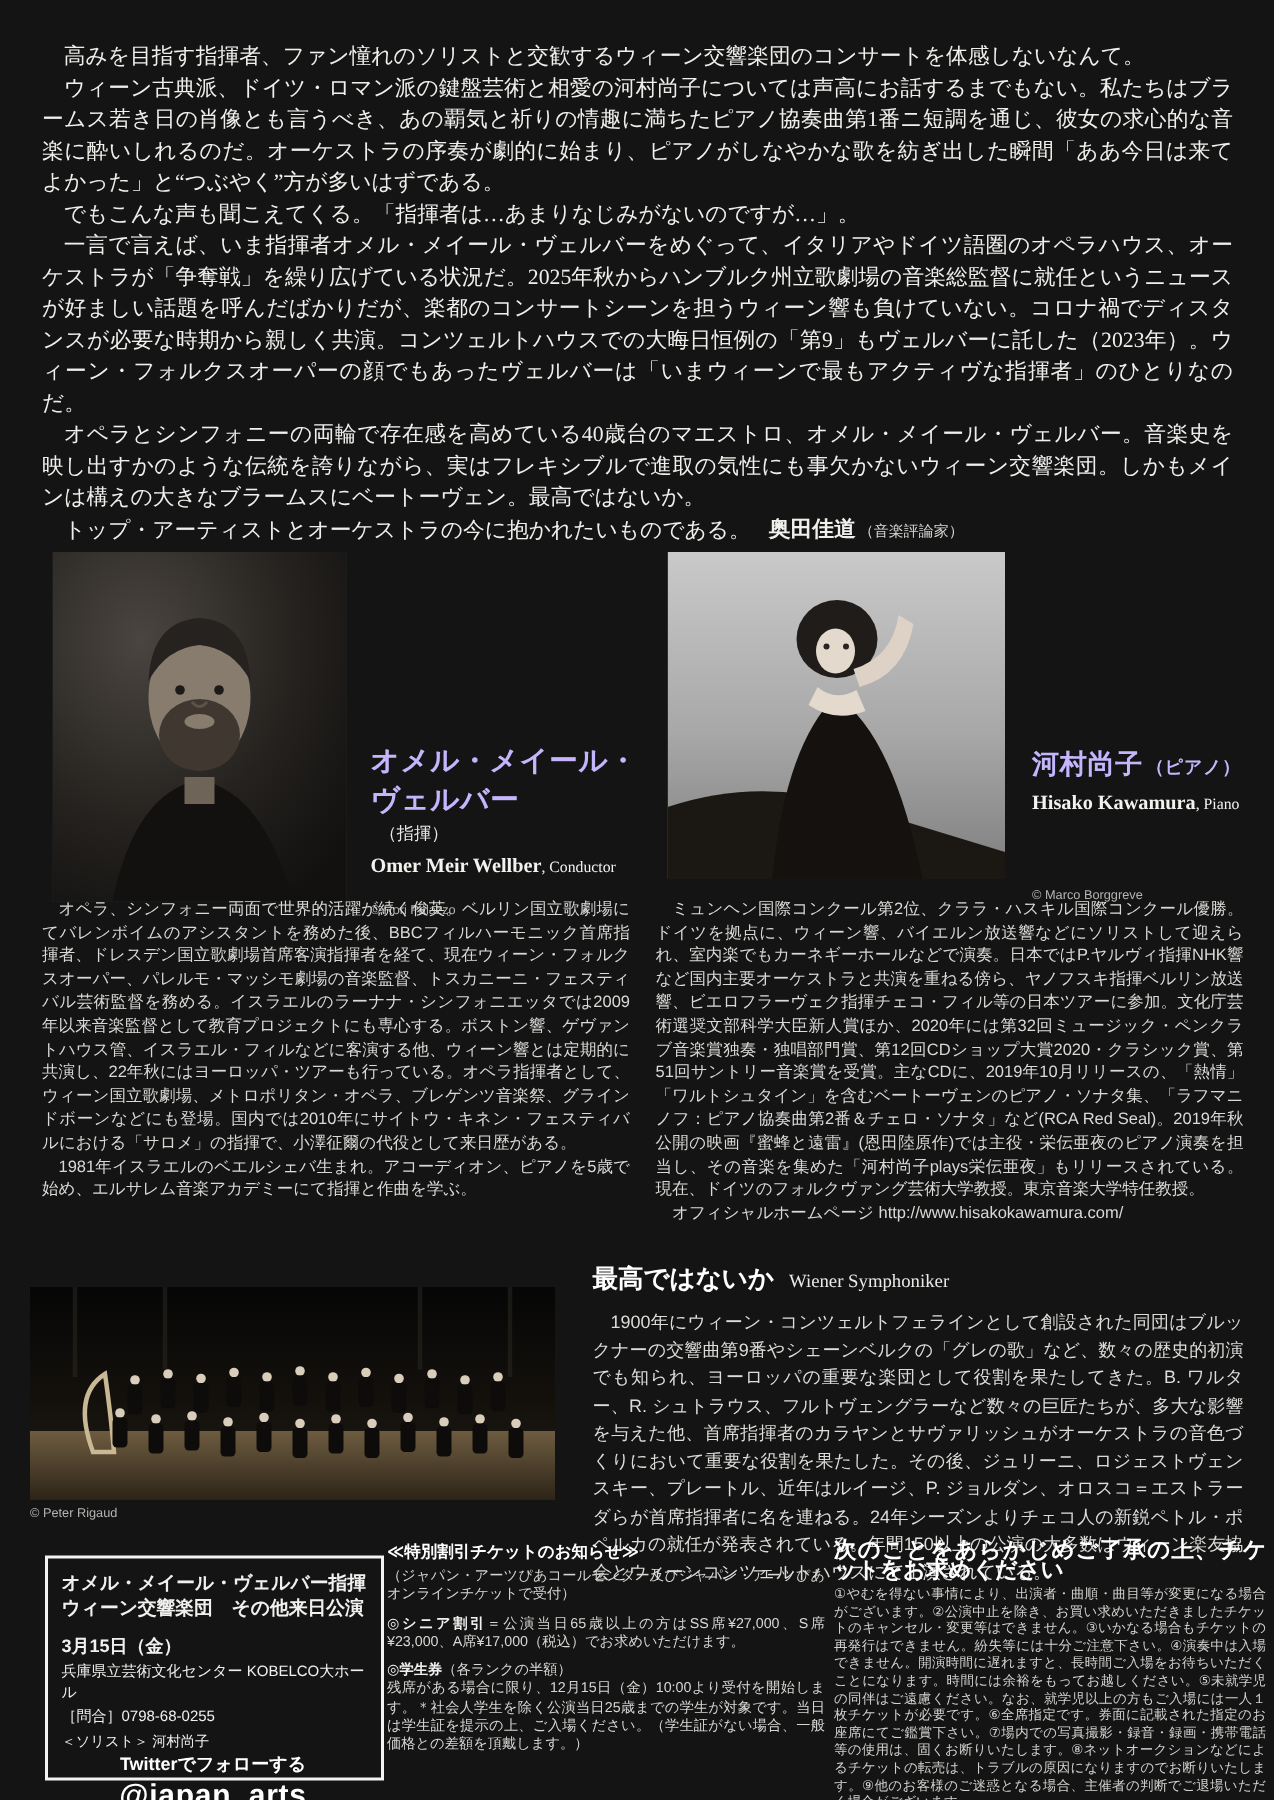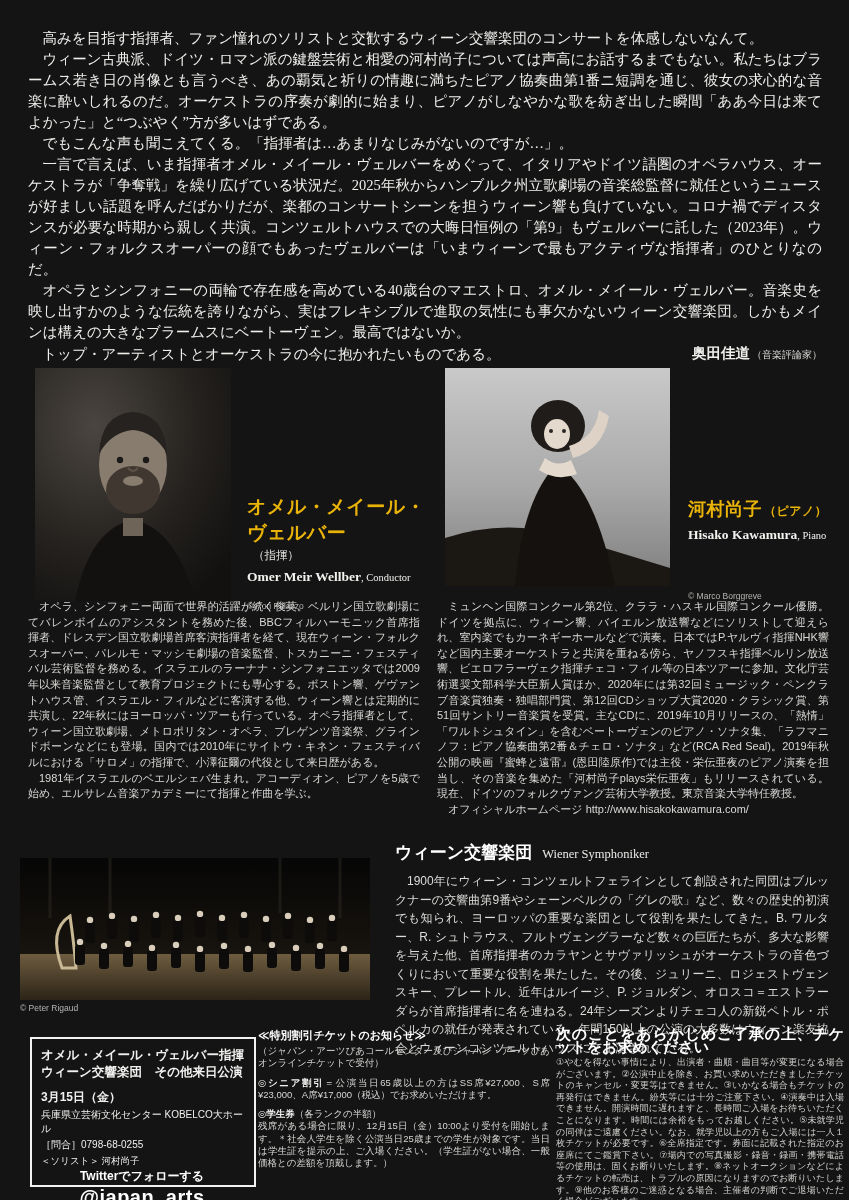--- a/index.html
+++ b/index.html
@@ -4,34 +4,34 @@
 <style>
   html,body{margin:0;padding:0;background:#000;}
   #flyer{
     position:relative;width:849px;height:1200px;margin:0 auto;
     background:#141414;color:#e8e8e6;overflow:hidden;
     font-family:"Liberation Serif","DejaVu Serif",serif;
   }
   
   .intro{position:absolute;left:28px;top:28px;width:794px;font-size:14.5px;line-height:21px;text-align:justify;color:#efefec;}
   .intro p{margin:0;text-indent:1em;}
-  .intro-last{display:flex;justify-content:space-between;align-items:flex-end;}
+  .intro-last{display:flex;justify-content:flex-start;align-items:flex-end;}
   .intro-last p{flex:0 1 auto;}
   .author{white-space:nowrap;margin-left:12px;}
   .author-name{font-weight:bold;font-size:14.5px;}
   .author-title{font-size:10px;color:#d8d8d5;margin-left:2px;}
   
   .photo{position:absolute;overflow:hidden;background:#222;}
   .photo svg{display:block;}
   .conductor-photo{left:35px;top:368px;width:196px;height:233px;}
   .pianist-photo{left:445px;top:368px;width:225px;height:218px;}
   .caption{position:absolute;}
   .conductor-caption{left:247px;top:494px;width:190px;}
   .pianist-caption{left:688px;top:497px;width:150px;}
-  .name-ja{font-weight:bold;font-size:19px;letter-spacing:0.5px;color:#eab308;}
+  .name-ja{font-weight:bold;font-size:19px;letter-spacing:0.5px;color:#c4b5fd;}
   .pianist-caption .name-ja{font-size:18px;}
   .role-ja{font-size:11.5px;margin-top:2px;margin-left:6px;color:#e8e8e6;}
   .role-inline{font-size:12px;font-weight:bold;margin-left:2px;}
   .name-en{font-size:13.5px;font-weight:bold;margin-top:6px;color:#f2f2ef;}
   .role-en{font-size:10.5px;font-weight:normal;}
   .credit{font-size:8.5px;color:#b5b5b2;font-family:"Liberation Sans","DejaVu Sans",sans-serif;}
   .conductor-caption .credit{margin-top:16px;}
   .pianist-caption .credit{margin-top:48px;}
   
   .bio{position:absolute;top:599px;width:392px;font-family:"Liberation Sans","DejaVu Sans",sans-serif;
@@ -206,21 +206,21 @@
         <use href="#mus" x="228" y="91"></use>
         <use href="#mus" x="252" y="87"></use>
       <use href="#mus" x="276" y="90"></use>
         <use href="#mus" x="300" y="88"></use>
         <use href="#mus" x="324" y="91"></use>
     </svg>
   </div>
   <div class="orch-credit">© Peter Rigaud</div>
 
   <div class="orch-title">
-    <span class="orch-name-ja">ウィーン交響楽団</span>
+    <span class="orch-name-ja">最高ではないか</span>
     <span class="orch-name-en">Wiener Symphoniker</span>
   </div>
   <div class="orch-bio">
     <p>1900年にウィーン・コンツェルトフェラインとして創設された同団はブルックナーの交響曲第9番やシェーンベルクの「グレの歌」など、数々の歴史的初演でも知られ、ヨーロッパの重要な楽団として役割を果たしてきた。B. ワルター、R. シュトラウス、フルトヴェングラーなど数々の巨匠たちが、多大な影響を与えた他、首席指揮者のカラヤンとサヴァリッシュがオーケストラの音色づくりにおいて重要な役割を果たした。その後、ジュリーニ、ロジェストヴェンスキー、プレートル、近年はルイージ、P. ジョルダン、オロスコ＝エストラーダらが首席指揮者に名を連ねる。24年シーズンよりチェコ人の新鋭ペトル・ポペルカの就任が発表されている。年間150以上の公演の大多数はウィーン楽友協会とウィーンコンツェルトハウスにて上演されている。</p>
   </div>
 
   <div class="concert-box">
     <div class="cb-title">
       <div>オメル・メイール・ヴェルバー指揮</div>
       <div>ウィーン交響楽団　その他来日公演</div>

